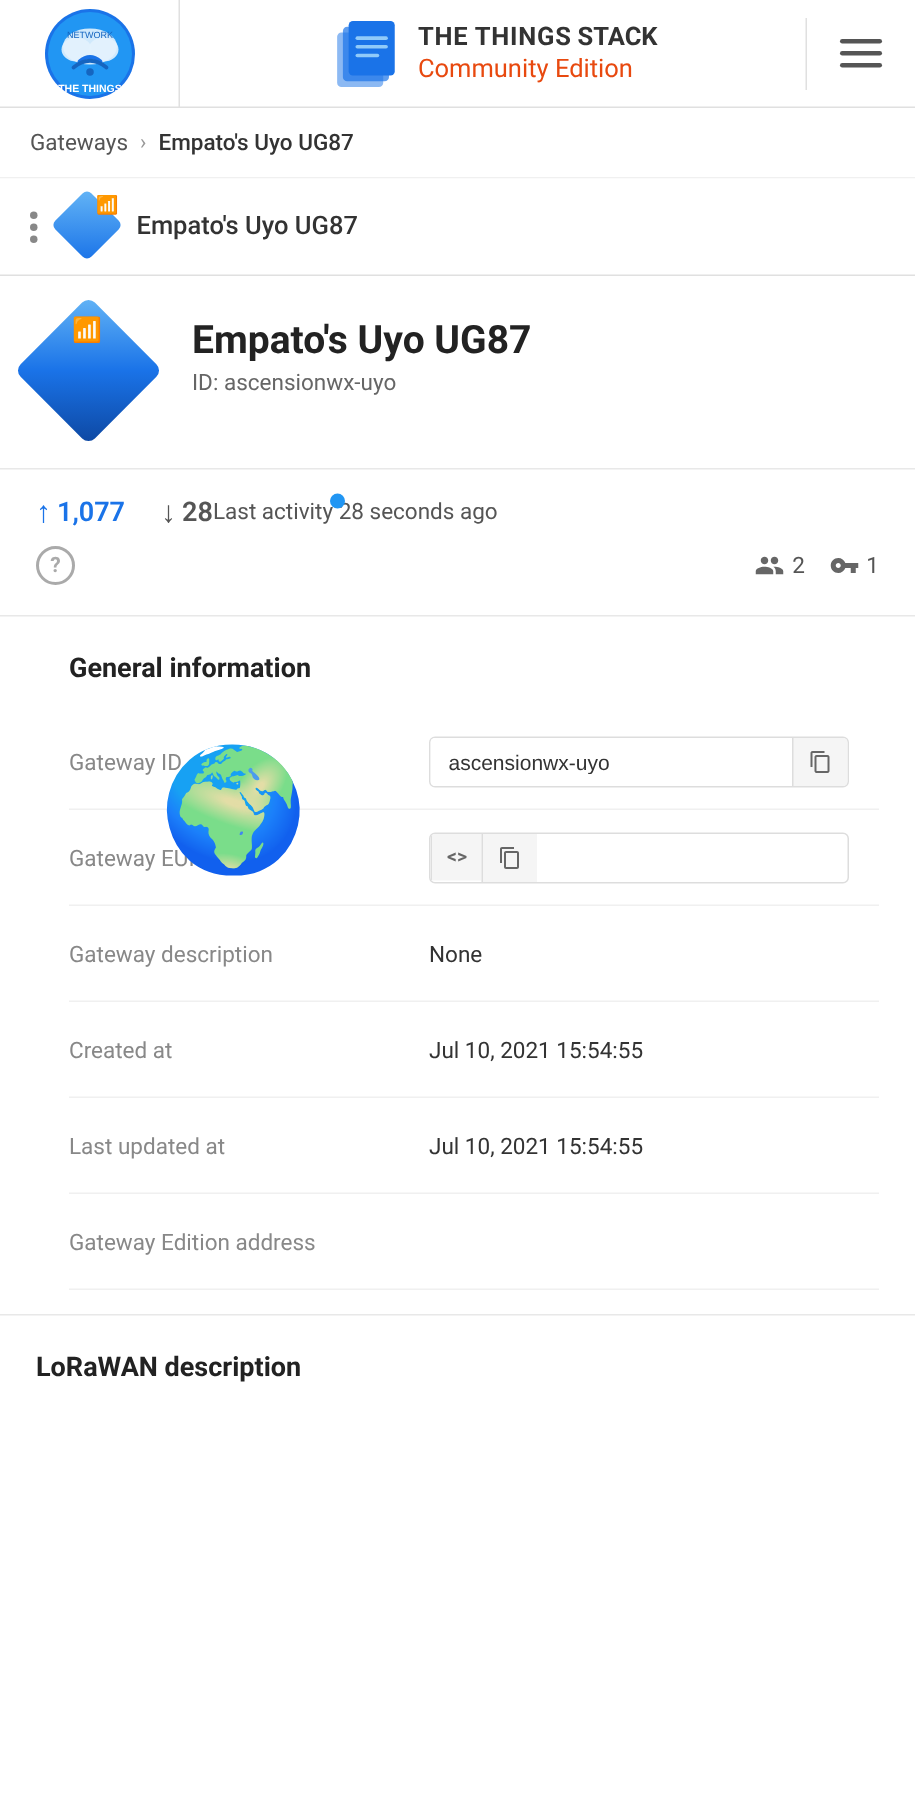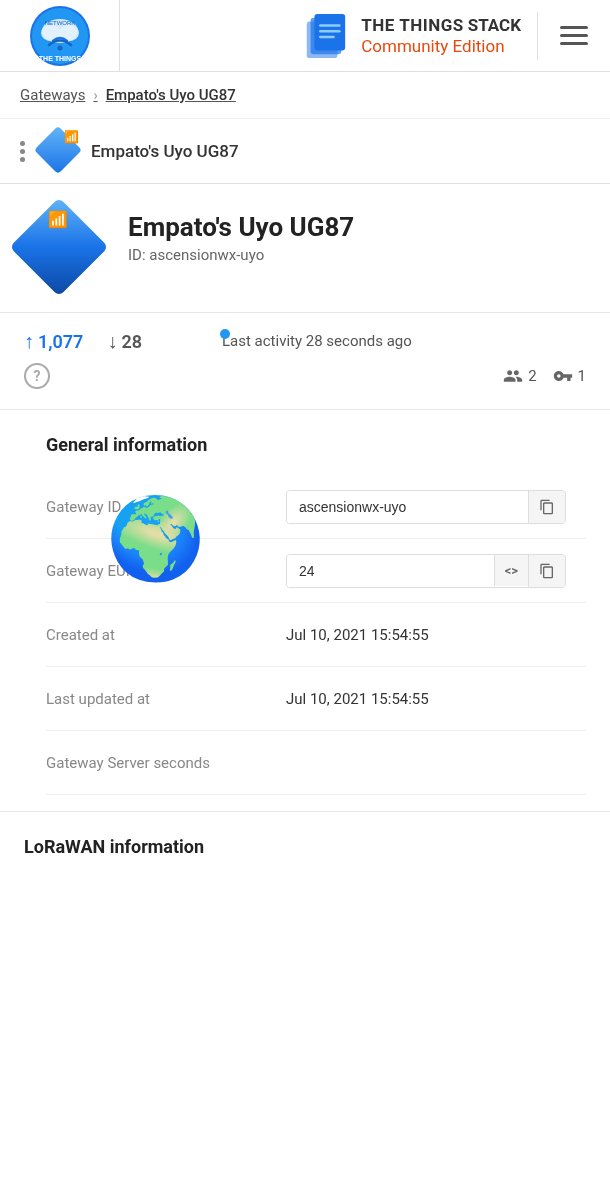--- a/index.html
+++ b/index.html
@@ -25,21 +25,21 @@
       justify-content: center;
       width: 120px;
       height: 72px;
       border-right: 1px solid #e0e0e0;
       flex-shrink: 0;
     }
     .header-brand {
       flex: 1;
       display: flex;
       align-items: center;
-      justify-content: flex-end;
+      justify-content: center;
       padding: 0 16px;
       border-right: 1px solid #e0e0e0;
     }
     .brand-icon {
       display: flex;
       align-items: center;
       margin-right: 12px;
     }
     .brand-icon svg {
       width: 48px;
@@ -87,21 +87,20 @@
     }
 
     
     .breadcrumb {
       display: flex;
       align-items: center;
       padding: 14px 20px;
       font-size: 15px;
       color: #555;
       border-bottom: 1px solid #f0f0f0;
-      text-decoration: underline;
     }
     .breadcrumb a {
       color: #555;
       text-decoration: none;
     }
     .breadcrumb .separator {
       margin: 0 8px;
       color: #999;
       font-size: 14px;
     }
@@ -206,21 +205,20 @@
       font-weight: 600;
     }
     .stat-down .arrow {
       margin-right: 4px;
       font-size: 20px;
       color: #555;
     }
     .last-activity {
       font-size: 15px;
       color: #555;
-      margin-left: 80px;
       line-height: 1.4;
     }
     .stats-bottom {
       display: flex;
       align-items: center;
       justify-content: space-between;
       margin-top: 10px;
     }
     .help-icon {
       width: 26px;
@@ -488,44 +486,47 @@
         </div>
       </div>
     </div>
   </div>
 
   <div class="info-row eui-container">
     <div class="info-label">Gateway EUI</div>
     <div class="info-value">
       <div class="globe-overlay">🌍</div>
       <div class="input-with-copy-double">
-        <input type="text" class="input-text" readonly="" value="24" style="width: 50px;">
         <div class="code-btn">
           <span>&lt;&gt;</span>
         </div>
         <div class="copy-btn">
           <svg width="16" height="16" viewBox="0 0 24 24" fill="#666">
             <path d="M16 1H4c-1.1 0-2 .9-2 2v14h2V3h12V1zm3 4H8c-1.1 0-2 .9-2 2v14c0 1.1.9 2 2 2h11c1.1 0 2-.9 2-2V7c0-1.1-.9-2-2-2zm0 16H8V7h11v14z"></path>
           </svg>
         </div>
       </div>
     </div>
   </div>
 
+  <div class="info-row">
+    <div class="info-label">Gateway description</div>
+    <div class="info-value">None</div>
+  </div>
 
   <div class="info-row">
     <div class="info-label">Created at</div>
     <div class="info-value">Jul 10, 2021 15:54:55</div>
   </div>
 
   <div class="info-row">
     <div class="info-label">Last updated at</div>
     <div class="info-value">Jul 10, 2021 15:54:55</div>
   </div>
 
   <div class="info-row">
-    <div class="info-label">Gateway Server seconds</div>
+    <div class="info-label">Gateway Edition address</div>
   </div>
 </div>
 
 <div class="lorawan-section">
-  <div class="section-title">LoRaWAN information</div>
+  <div class="section-title">LoRaWAN description</div>
 </div>
 
 </body></html>

